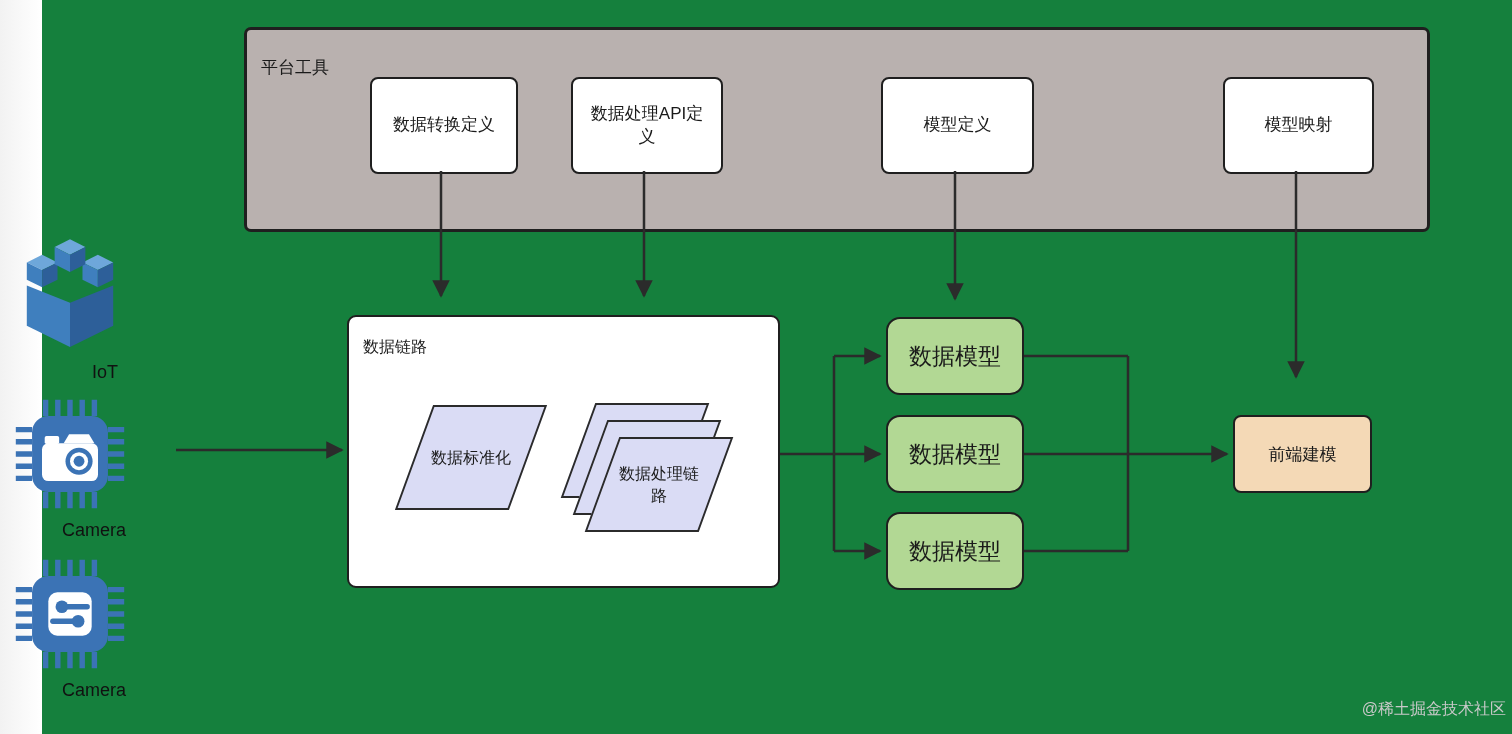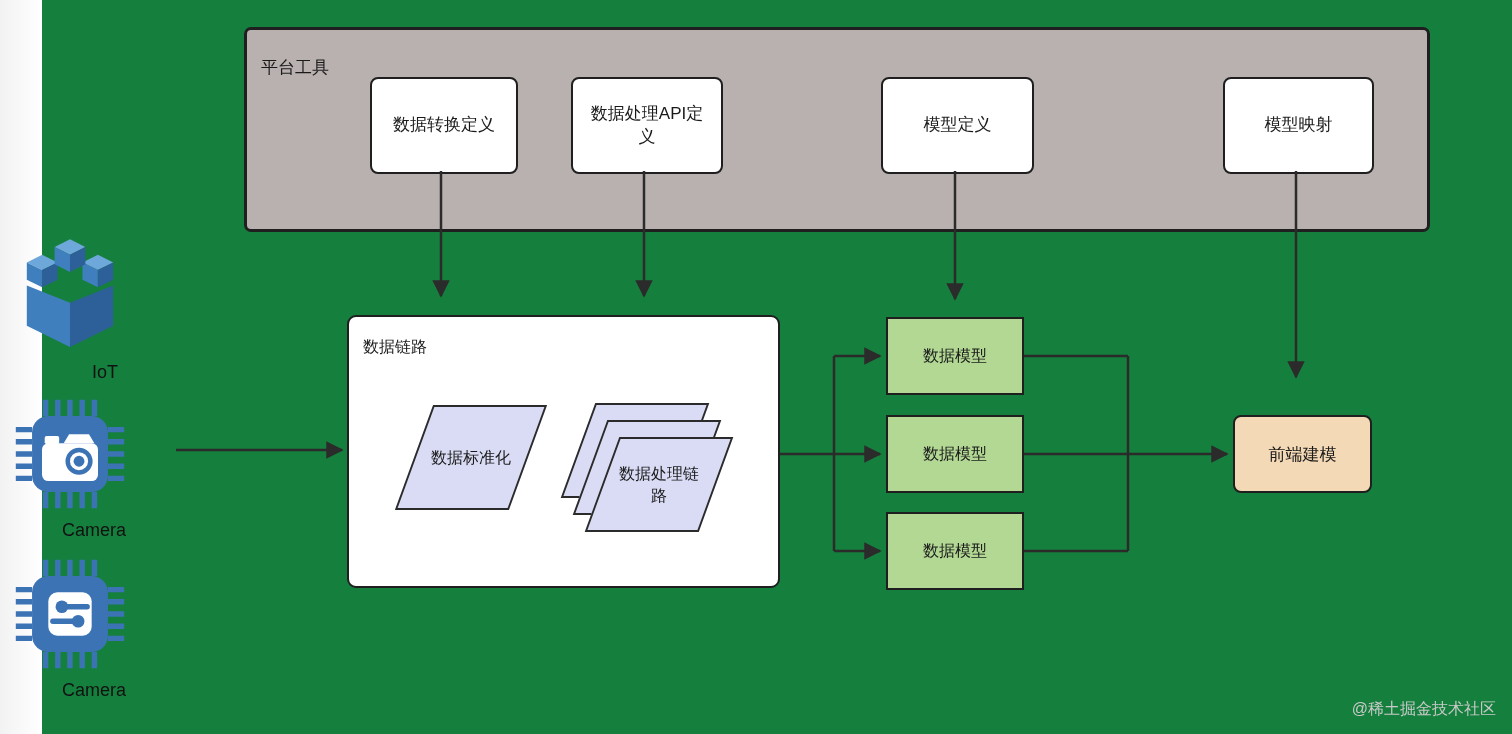--- a/index.html
+++ b/index.html
@@ -94,25 +94,25 @@
   .stack-mid   { left: 241px; top: 103px; width: 114px; height: 95px; }
   .stack-front { left: 253px; top: 120px; width: 114px; height: 95px; padding: 0 8px; }
 
   
   .model-box {
     position: absolute;
     left: 886px;
     width: 138px; height: 78px;
     background: #b2d894;
     border: 2.5px solid #1f1f1f;
-    border-radius: 0;
-    display: flex;
-    align-items: center;
-    justify-content: center;
-    font-size: 16px;
+    border-radius: 14px;
+    display: flex;
+    align-items: center;
+    justify-content: center;
+    font-size: 23px;
     color: #1a1a1a;
   }
   .model-1 { top: 317px; }
   .model-2 { top: 415px; }
   .model-3 { top: 512px; }
   .frontend-box {
     position: absolute;
     left: 1233px; top: 415px;
     width: 139px; height: 78px;
     background: #f4d9b6;
@@ -141,21 +141,21 @@
     position: absolute;
     left: 0; top: 0;
     width: 1512px; height: 734px;
     pointer-events: none;
     z-index: 5;
   }
 
   
   .watermark {
     position: absolute;
-    right: 16px; bottom: 14px;
+    right: 6px; bottom: 14px;
     font-size: 16px;
     color: #c9c9c9;
   }
 </style>
 </head>
 <body>
 
 <div id="canvas">
 
   <div class="left-strip"></div>

